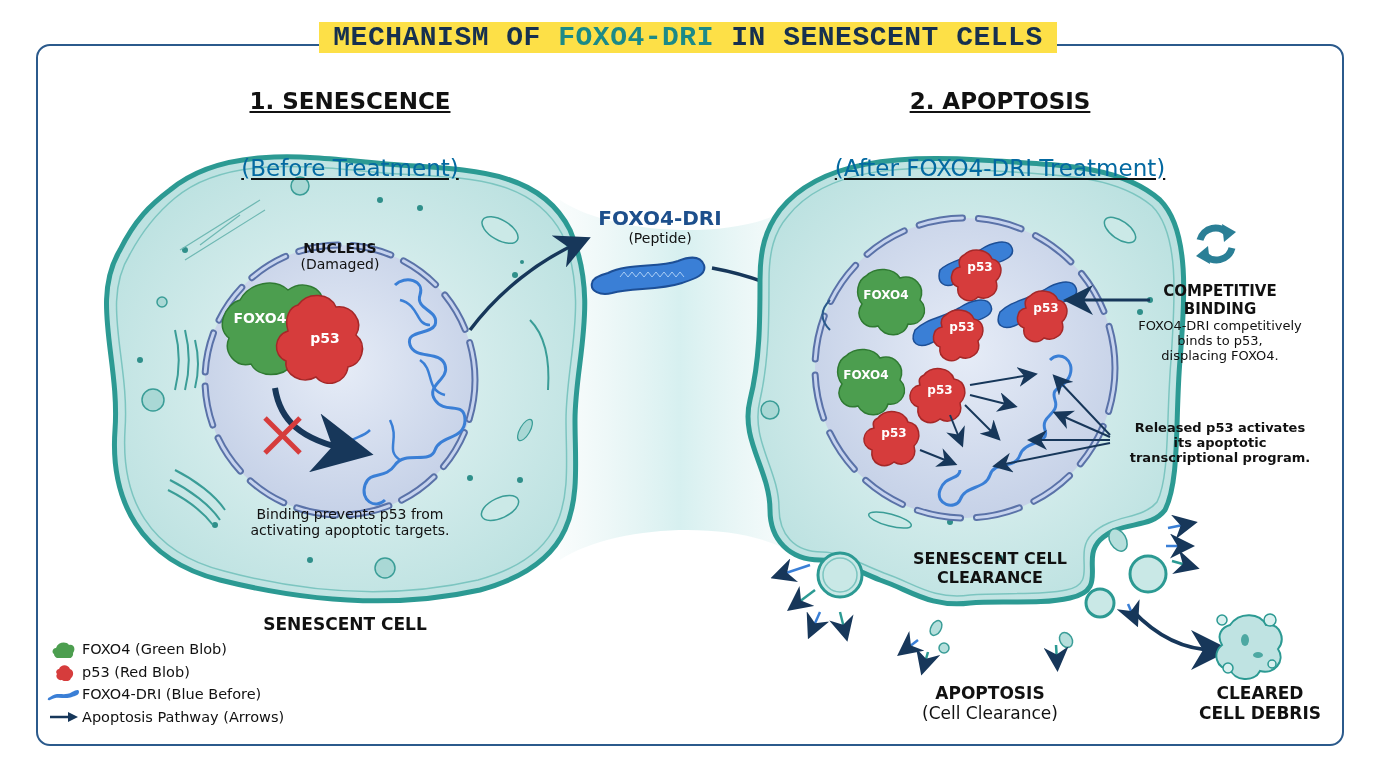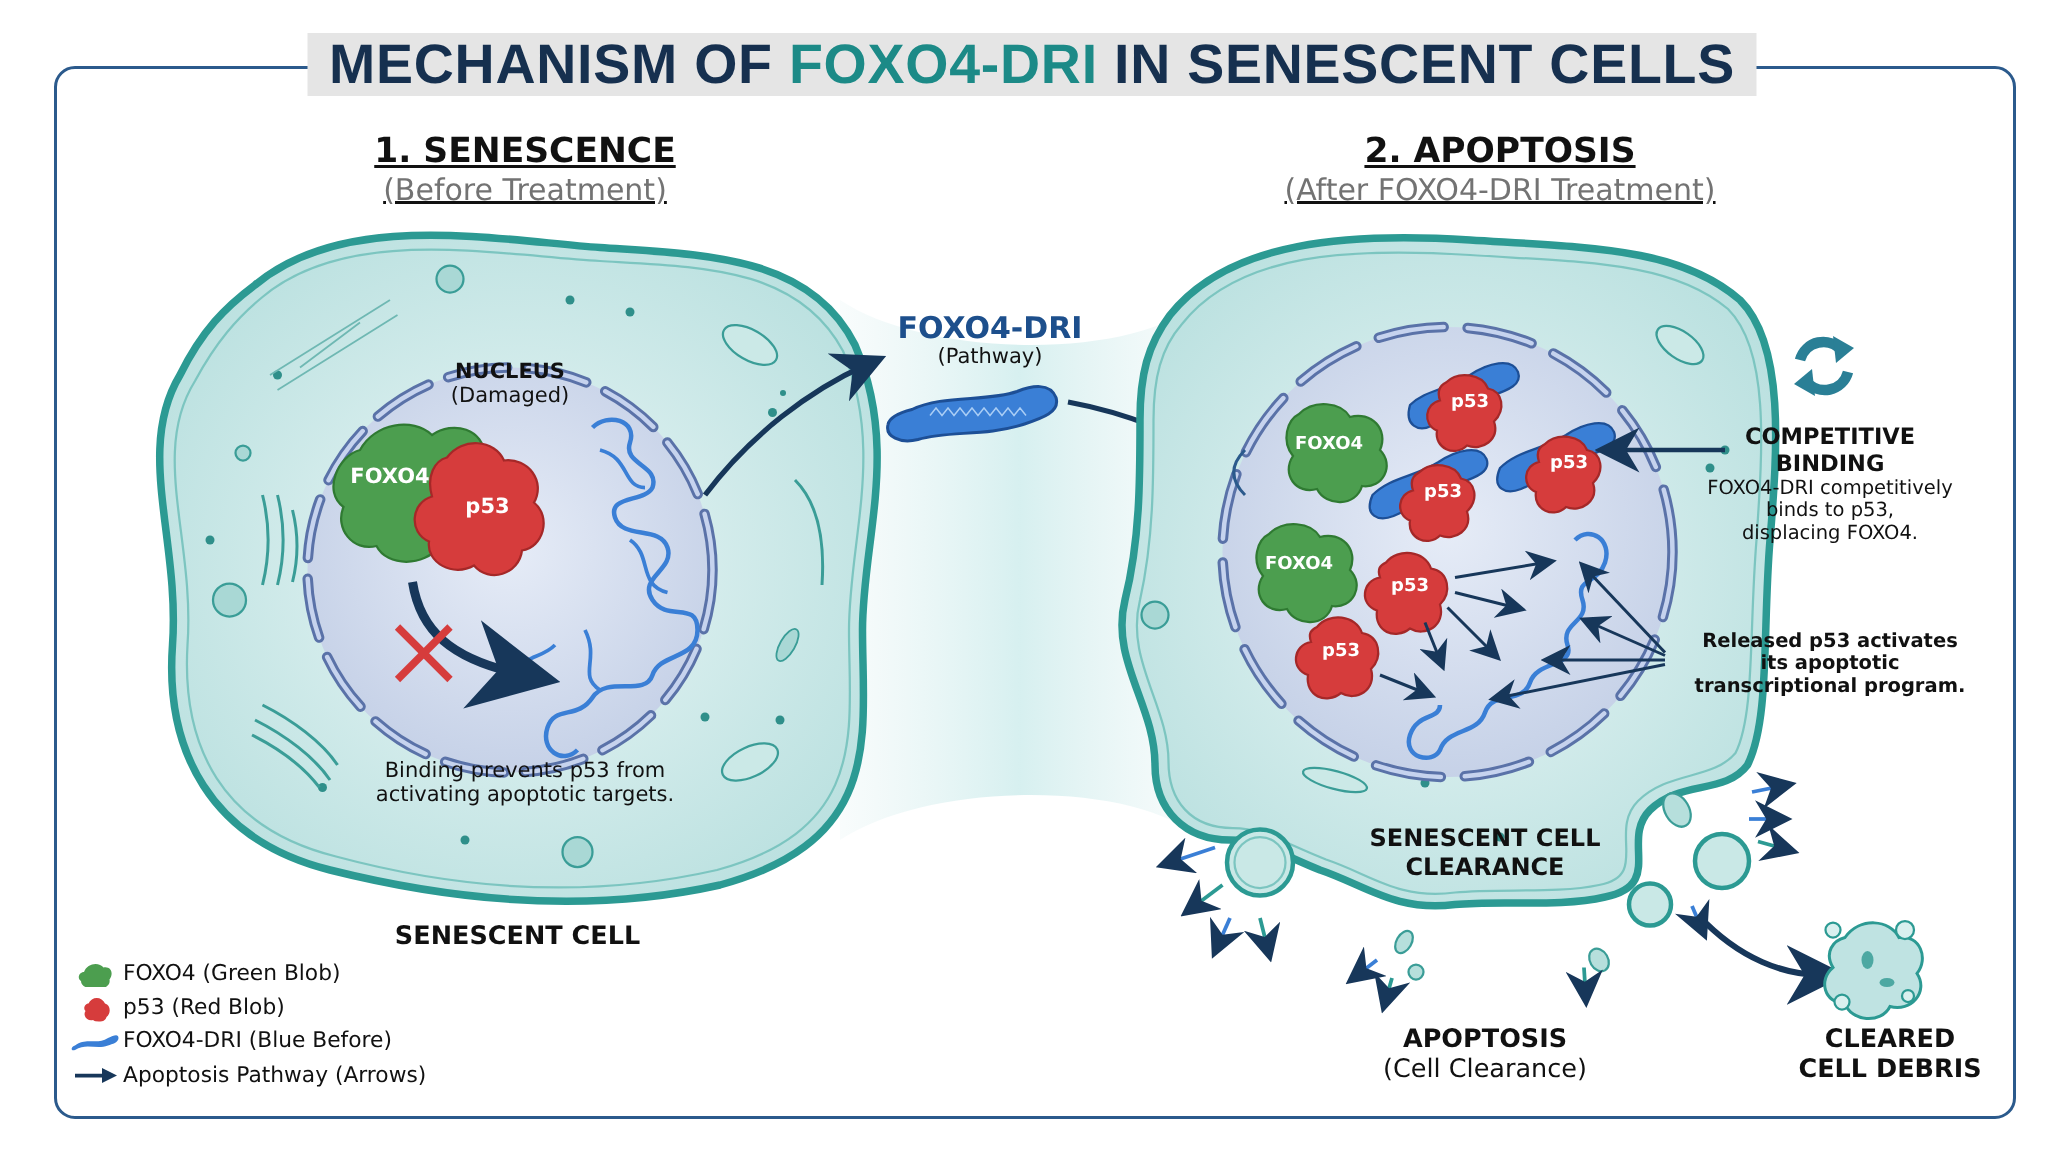--- a/index.html
+++ b/index.html
@@ -1,26 +1,26 @@
 <!DOCTYPE html>
 <html><head>
 <meta charset="utf-8">
 <style>
   html, body { margin:0; padding:0; }
   body { width:1376px; height:768px; background:#ffffff; position:relative; overflow:hidden;
          font-family:"Liberation Sans", sans-serif; color:#111; }
   .frame { position:absolute; left:36px; top:44px; width:1304px; height:698px;
            border:2px solid #2b5a8c; border-radius:14px; }
   .title-wrap { position:absolute; left:0; top:22px; width:1376px; text-align:center; }
-  .title { display:inline-block; background:#e5e5e5; padding:0 14px; font-family:Liberation Sans, sans-serif;
-           font-weight:bold; font-size:37px; color:#16304f; letter-spacing:0.5px; }
+  .title { display:inline-block; background:#fde047; padding:0 14px; font-family:Liberation Mono, monospace;
+           font-weight:bold; font-size:28px; color:#16304f; letter-spacing:0.5px; }
   .title .accent { color:#1c8a87; }
   .heading { position:absolute; text-align:center; font-family:"DejaVu Sans", sans-serif;text-decoration:underline; }
   .heading .h { font-weight:bold; font-size:23px; color:#111; }
-  .heading .s { font-size:20px; color:#737373; }
+  .heading .s { font-size:23px; color:#0369a1;margin-top:41px; }
   svg.scene { position:absolute; left:0; top:0; }
   .lbl { position:absolute; text-align:center; font-family:"DejaVu Sans", sans-serif; }
   .bold { font-weight:bold; }
   .legend { position:absolute; left:46px; top:638px; font-size:14.5px; font-family:"DejaVu Sans", sans-serif; }
   .legend .row { display:flex; align-items:center; height:22.5px; }
   .legend .ic { width:36px; display:flex; justify-content:center; align-items:center; }
 </style>
 </head>
 <body>
 
@@ -217,21 +217,21 @@
 <div class="lbl bold" style="left:230px; top:310px; width:60px; font-size:14px; color:#fff;">FOXO4</div>
 <div class="lbl bold" style="left:300px; top:330px; width:50px; font-size:14px; color:#fff;">p53</div>
 <div class="lbl" style="left:220px; top:506px; width:260px; font-size:14px;">
   <div>Binding prevents p53 from</div>
   <div>activating apoptotic targets.</div>
 </div>
 <div class="lbl bold" style="left:230px; top:614px; width:230px; font-size:17px;">SENESCENT CELL</div>
 
 <div class="lbl" style="left:570px; top:206px; width:180px;">
   <div class="bold" style="font-size:20px; color:#1d4f8c;">FOXO4-DRI</div>
-  <div style="font-size:14px;">(Pathway)</div>
+  <div style="font-size:14px;">(Peptide)</div>
 </div>
 
 <div class="lbl bold" style="left:858px; top:288px; width:56px; font-size:12px; color:#fff;">FOXO4</div>
 <div class="lbl bold" style="left:838px; top:368px; width:56px; font-size:12px; color:#fff;">FOXO4</div>
 <div class="lbl bold" style="left:960px; top:260px; width:40px; font-size:12px; color:#fff;">p53</div>
 <div class="lbl bold" style="left:942px; top:320px; width:40px; font-size:12px; color:#fff;">p53</div>
 <div class="lbl bold" style="left:1026px; top:301px; width:40px; font-size:12px; color:#fff;">p53</div>
 <div class="lbl bold" style="left:920px; top:383px; width:40px; font-size:12px; color:#fff;">p53</div>
 <div class="lbl bold" style="left:874px; top:426px; width:40px; font-size:12px; color:#fff;">p53</div>
 

